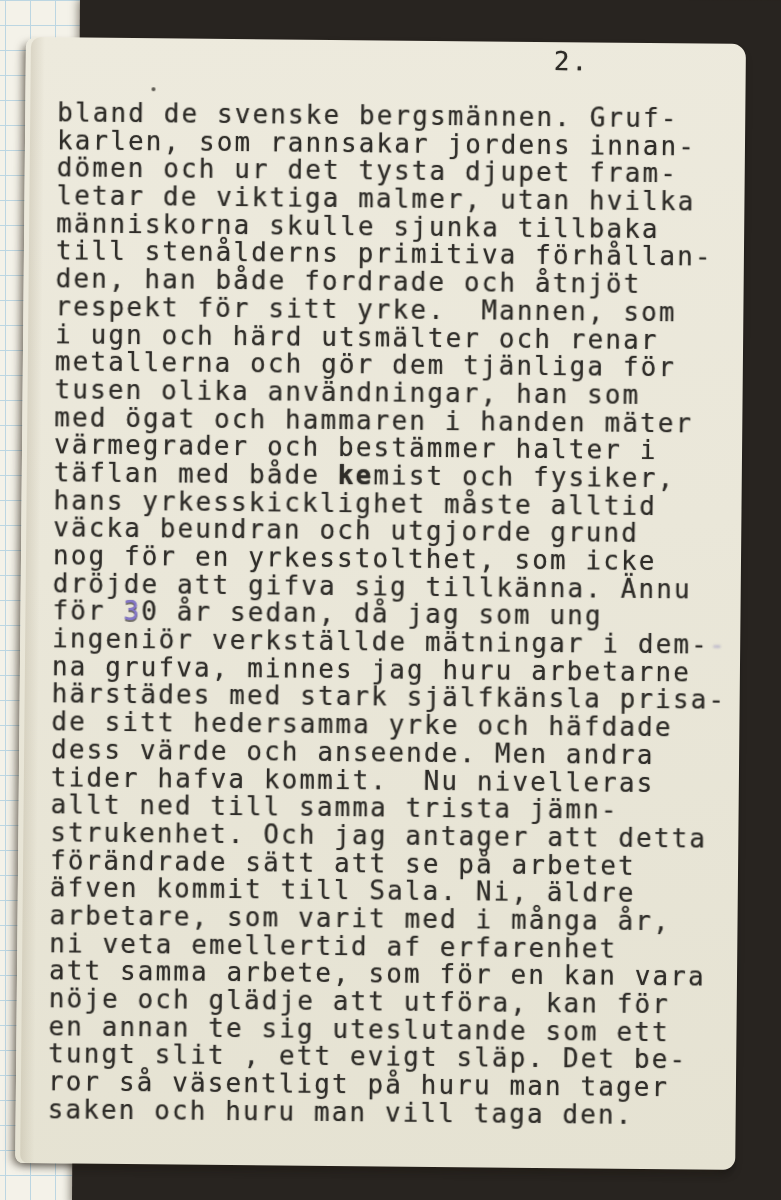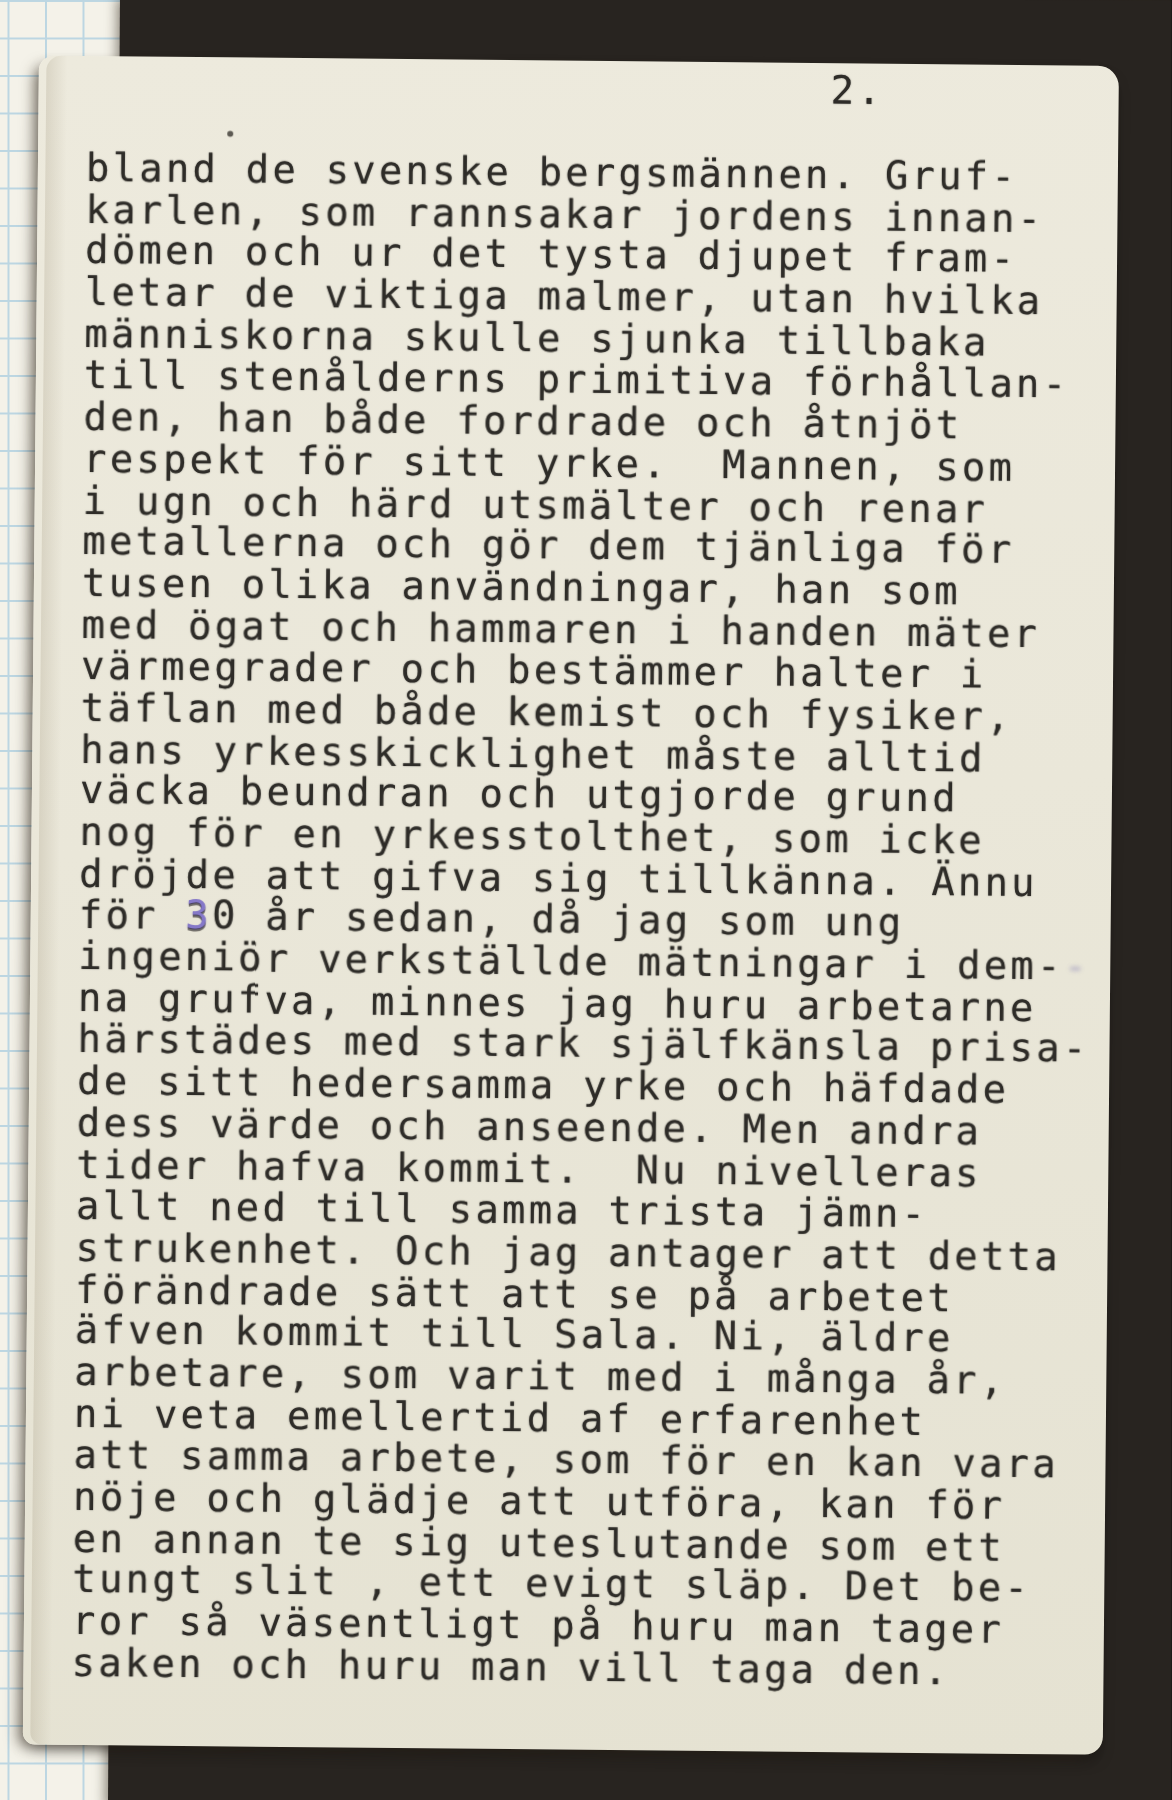--- a/index.html
+++ b/index.html
@@ -55,21 +55,21 @@
     text-shadow:0 0 1px rgba(46,44,40,.65);
   }
   #text-block{
     position:absolute;left:32px;top:62px;width:684px;
     font-size:26px;line-height:27.7px;letter-spacing:2.1px;
     color:var(--ink);
     text-shadow:0 0 1px rgba(46,44,40,.55);
     filter:blur(0.2px);
   }
   .text-line{white-space:pre;height:27.7px;}
-  .ink-heavy{font-weight:normal;text-shadow:0 0 1.2px rgba(30,28,24,.95);}
+  .ink-heavy{font-weight:bold;text-shadow:0 0 1.2px rgba(30,28,24,.95);}
   .ink-purple{
     color:var(--overstrike_purple);
     text-shadow:0 1.5px 0 rgba(46,44,40,.6), 0 0 1px #5a4d9e;
   }
   .ink-smudge{color:#8a84c4;opacity:.5;filter:blur(1.3px);}
   .speck{
     position:absolute;left:126px;top:49px;width:4px;height:4px;
     background:#3a3731;border-radius:50%;opacity:.8;filter:blur(.3px);
   }
 </style>

